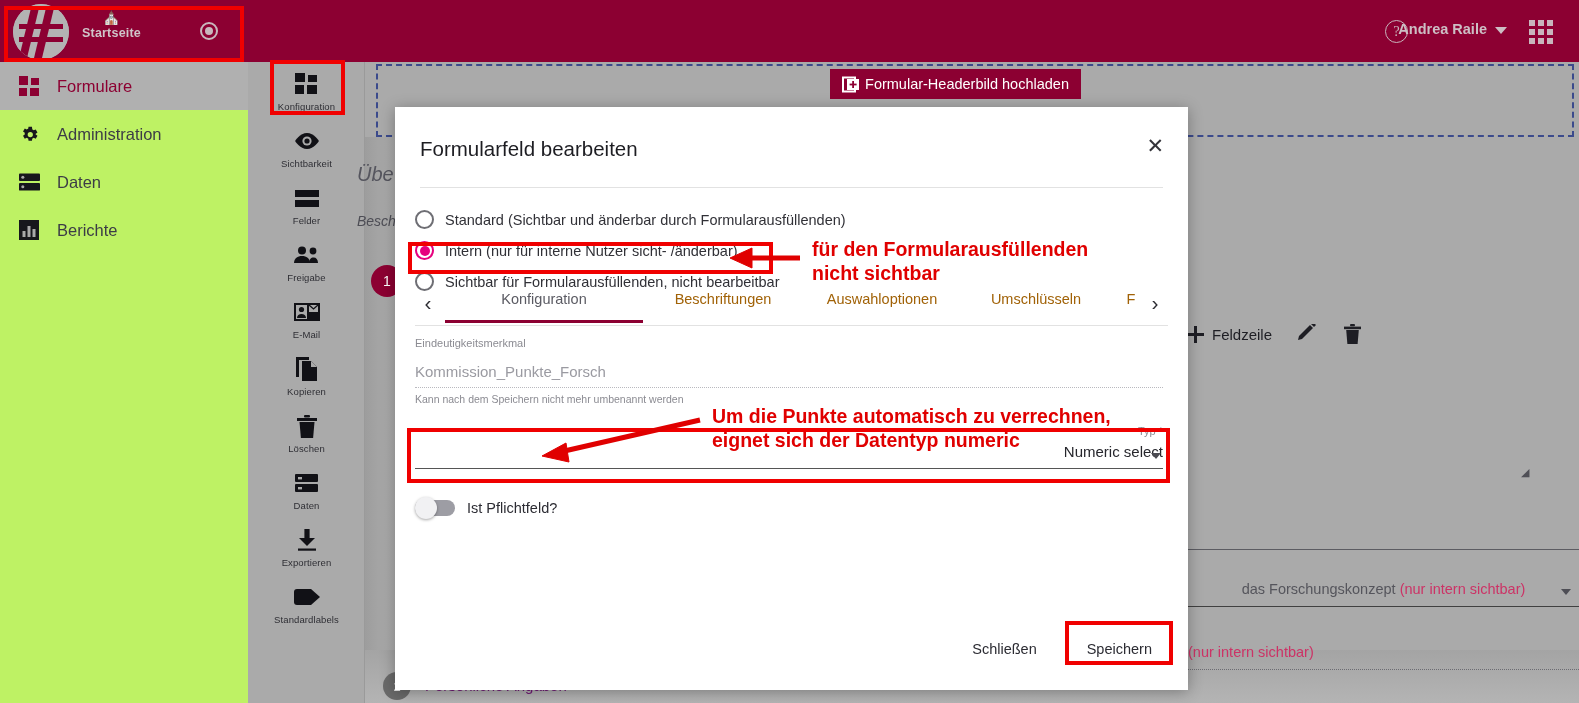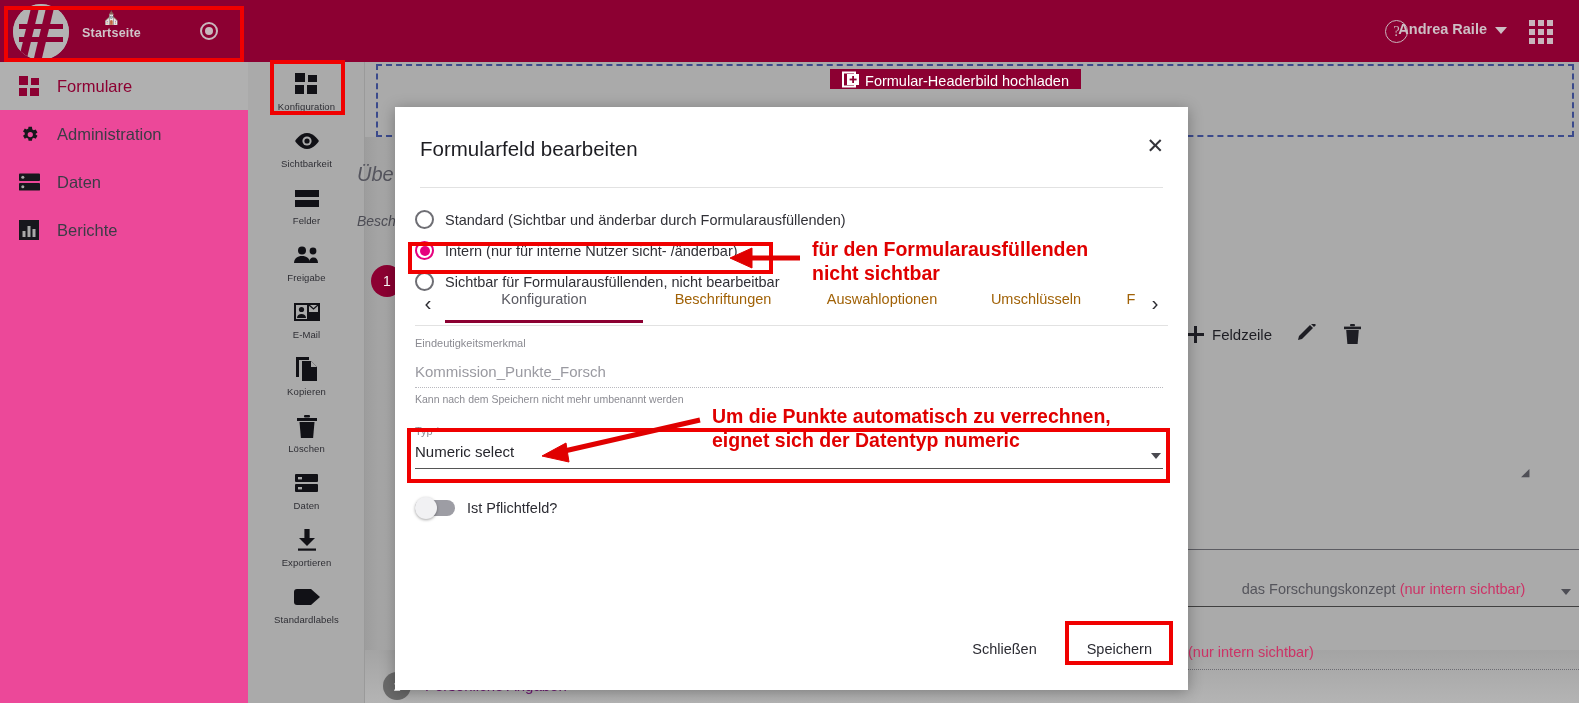--- a/index.html
+++ b/index.html
@@ -54,21 +54,21 @@
   .grid-icon {
     position: absolute; right: 26px; top: 20px; width: 24px; height: 24px;
     display: grid; grid-template-columns: repeat(3, 1fr); grid-template-rows: repeat(3, 1fr);
     gap: 2.5px; cursor: pointer;
   }
   .grid-icon i { background: #c8b5bc; display: block; }
 
   
   .leftnav {
     position: absolute; left: 0; top: 62px; width: 248px; height: 641px;
-    background: #ec4899;
+    background: #bef264;
   }
   .nav-item {
     height: 48px; display: flex; align-items: center; padding-left: 18px; gap: 17px;
     color: #3c3c46; font-size: 16.5px; cursor: pointer;
   }
   .nav-item.active { background: #b0b0b0; color: #8c0032; }
   .nav-ic { width: 22px; height: 22px; display: flex; align-items: center; justify-content: center; }
   .nav-ic svg { display: block; }
   .redbox-nav {
     position: absolute; left: 4px; top: 6px; width: 240px; height: 56px;
@@ -95,23 +95,23 @@
   
   .canvas {
     position: absolute; left: 365px; top: 62px; width: 1214px; height: 641px;
     background: #aaaaaa;
   }
   .dashed-box {
     position: absolute; left: 11px; top: 2px; width: 1198px; height: 73px;
     border: 2px dashed #3b4a8c;
   }
   .upload-btn {
-    position: absolute; left: 465px; top: 7px; width: 251px; height: 20px;
+    position: absolute; left: 465px; top: 7px; width: 251px; height: 30px;
     background: #8c0032; color: #ffffff; font-size: 14.5px;
-    display: flex; align-items: flex-end; justify-content: center; gap: 4px;
+    display: flex; align-items: center; justify-content: center; gap: 4px;
     cursor: pointer;
   }
   .upload-btn svg { display: block; }
   .left-col-strip {
     position: absolute; left: 0; top: 75px; width: 30px; height: 566px;
     background: linear-gradient(to right, #9d9d9d, #adadad);
   }
   .bg-title {
     position: absolute; left: -8px; top: 101px; font-size: 20px; font-style: italic;
     color: #55555e; white-space: nowrap;
@@ -212,21 +212,21 @@
   .tab .bar { height: 3px; background: transparent; margin-top: 13px; }
   .tab.sel .bar { background: #8c0032; }
   .tabs-baseline { position: absolute; left: 0; top: 43px; width: 753px; height: 1px; background: #e2e2e2; }
 
   .field-uid { position: absolute; left: 20px; top: 230px; width: 748px; }
   .fld-label { font-size: 11px; color: #8b8b92; }
   .fld-value { font-size: 15px; color: #9a9aa1; margin-top: 14px; }
   .fld-underline-dot { margin-top: 7px; border-bottom: 1px dotted #b9b9bf; }
   .fld-hint { font-size: 10.5px; color: #8b8b92; margin-top: 5px; }
 
-  .field-typ { position: absolute; left: 20px; top: 318px; width: 748px; }
+  .field-typ { position: absolute; left: 20px; top: 318px; width: 748px; text-align: right; }
   .typ-val { font-size: 15px; color: #26262c; margin-top: 6px; }
   .typ-underline { margin-top: 8px; border-bottom: 1.3px solid #555; }
   .typ-arrow {
     position: absolute; right: 2px; top: 28px;
     width: 0; height: 0; border-left: 5px solid transparent; border-right: 5px solid transparent;
     border-top: 6px solid #4a4a51;
   }
 
   .toggle-row { position: absolute; left: 20px; top: 393px; display: flex; align-items: center; gap: 12px; cursor: pointer; }
   .toggle {

